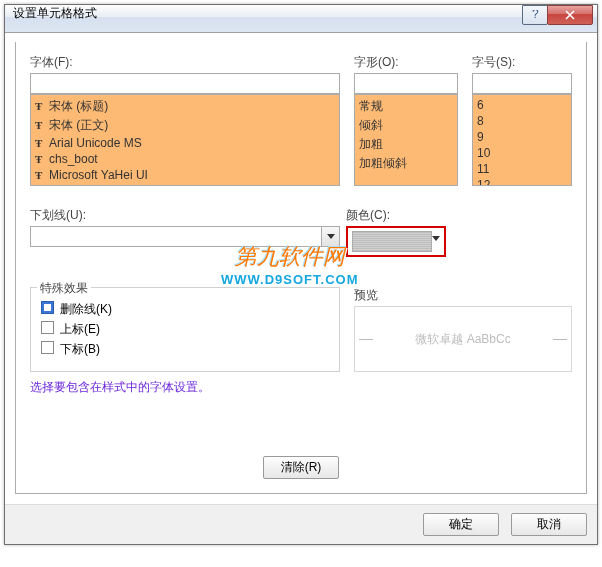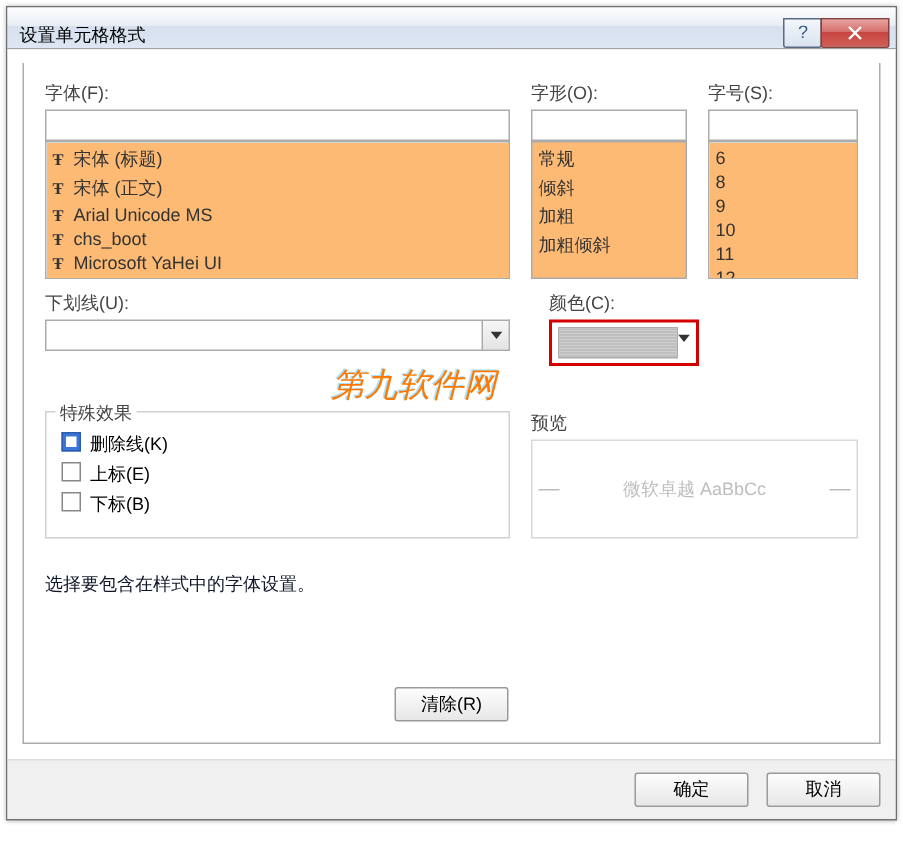--- a/index.html
+++ b/index.html
@@ -1,58 +1,58 @@
 <!DOCTYPE html>
 <html><head>
 <meta charset="utf-8">
 <style>
 *{box-sizing:border-box;margin:0;padding:0;font-family:"Microsoft YaHei",SimSun,sans-serif;font-size:12px}
 body{background:#fff;padding:4px}
 .win{width:594px;border:1px solid #707070;background:#f0f0f0;box-shadow:0 0 3px rgba(0,0,0,.3)}
-.titlebar{height:28px;background:linear-gradient(#fdfdfe,#e8edf5 45%,#d6e0ef 46%,#dde6f2);display:flex;align-items:flex-end;padding-left:8px;border-bottom:1px solid #a0a0a0}
+.titlebar{height:28px;background:linear-gradient(#fdfdfe,#e8edf5 45%,#d6e0ef 46%,#dde6f2);display:flex;align-items:flex-start;padding-left:8px;border-bottom:1px solid #a0a0a0}
 .titlebar .t{flex:1;color:#000}
 .winbtns{display:flex;height:20px;margin-right:4px}
 .winbtn{width:26px;height:20px;border:1px solid #5a6a80;background:linear-gradient(#f4f7fb,#d9e3f0);display:flex;align-items:center;justify-content:center;border-radius:0 0 2px 2px;margin-left:-1px}
 .winbtn.close{width:46px;background:linear-gradient(#e7a3a0,#d46f6b 45%,#c84540 46%,#d06057);border-color:#8a3f3c}
 .winbtn svg{width:10px;height:10px}
 .body{background:#fff;padding:8px 10px 10px;border-top:1px solid #fff}
 .tabs{display:flex;border-bottom:1px solid #ababab;position:relative;top:1px}
 .tab{padding:5px 18px;border:1px solid #ababab;background:#f0f0f0;margin-right:-1px;cursor:pointer}
 .tab.active{background:#fff;border-bottom:1px solid #fff}
 .panel{border:1px solid #ababab;border-top:none;background:#fff;padding:12px 14px 14px;min-height:440px;position:relative}
 .row1{display:flex;gap:14px;margin-bottom:6px}
 .lbl{color:#444;margin-bottom:2px;display:block}
 .col-font{width:310px}
 .col-style{width:104px}
 .col-size{flex:1}
 .tin{width:100%;height:21px;border:1px solid #ababab;padding:1px 4px;background:#fff}
 .listbox{width:100%;height:92px;border:1px solid #ababab;overflow-y:scroll;background:#fdba74;padding:2px 0}
 .listbox .it{padding:1px 4px;white-space:nowrap;color:#333}
 .tt{display:inline-block;width:14px;font-weight:bold;font-family:serif;font-size:11px}
-.row2{display:flex;gap:26px;margin-top:8px}
+.row2{display:flex;gap:6px;margin-top:21px}
 .col-ul{width:310px}
 .col-color{width:110px}
 .combo{display:flex;width:100%}
 .combo .cb{flex:1;height:21px;border:1px solid #ababab;background:#fff}
 .combo .dd{width:18px;height:21px;border:1px solid #ababab;border-left:none;background:linear-gradient(#f7f7f7,#e3e3e3);display:flex;align-items:center;justify-content:center;cursor:pointer}
 .redbox{border:2px solid #d40000;padding:3px 4px;display:inline-block}
 .colorcb{width:88px;height:21px;display:flex}
 .colorcb .sw{flex:1;border:1px solid #ababab;background:repeating-linear-gradient(#bfbfbf,#bfbfbf 1px,#cfcfcf 1px,#cfcfcf 2px)}
 .row3{display:flex;gap:14px;margin-top:30px}
 .group{position:relative;border:1px solid #d0d0d0;padding:10px 10px 8px}
 .group .gl{position:absolute;top:-8px;left:6px;background:#fff;padding:0 3px;color:#444}
 .col-fx{width:310px}
 .chkrow{display:flex;margin:3px 0}
 .chkrow .box{width:13px;height:13px;border:1px solid #888;margin-right:6px;display:flex;align-items:center;justify-content:center;background:#fff}
 .chkrow .box.filled{background:#3a76d6;border-color:#2a5cb0}
 .chkrow .box.filled .inner{width:7px;height:7px;background:#fff}
 .pvbox{border:1px solid #d8d8d8;height:66px;display:flex;align-items:center;justify-content:center;color:#bdbdbd;font-size:14px;position:relative}
 .pvbox::before,.pvbox::after{content:"";position:absolute;width:14px;height:1px;background:#bbb;top:50%}
 .pvbox::before{left:4px}.pvbox::after{right:4px}
-.note{margin-top:22px;color:#0f172a}
+.note{margin-top:7px;color:#6d28d9}
 .watermark{position:absolute;left:205px;top:200px;pointer-events:none;text-align:center}
 .watermark .l1{color:#ff7800;font-weight:normal;font-size:22px;font-style:italic;text-shadow:1px 1px #fff, -1px -1px #a8e0ff}
 .watermark .l2{color:#16a7e0;font-weight:bold;font-size:13px;letter-spacing:1px}
 .ftr{display:flex;justify-content:flex-end;padding:8px 10px;gap:12px;background:#f0f0f0;border-top:1px solid #dcdcdc}
 .btn{min-width:76px;height:23px;border:1px solid #9a9a9a;background:linear-gradient(#fdfdfd,#e7e7e7);border-radius:2px;cursor:pointer;padding:0 10px}
 .clearrow{display:flex;justify-content:center;margin-top:60px}
 </style>
 </head>
 <body>
 
@@ -163,20 +163,21 @@
       </div>
 
       <div class="note">选择要包含在样式中的字体设置。</div>
 
       <div class="clearrow">
         <button class="btn">清除(R)</button>
       </div>
 
       <div class="watermark">
         <div class="l1">第九软件网</div>
+        <div class="l2">WWW.D9SOFT.COM</div>
       </div>
     </div>
   </div>
   <div class="ftr">
     <button class="btn">确定</button>
     <button class="btn">取消</button>
   </div>
 </div>
 
 </body></html>

